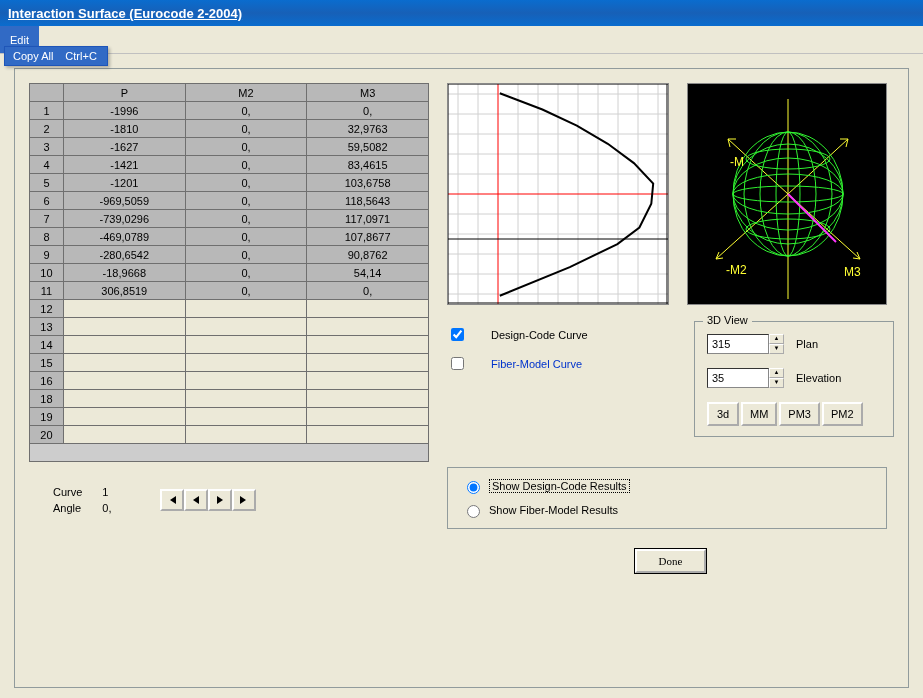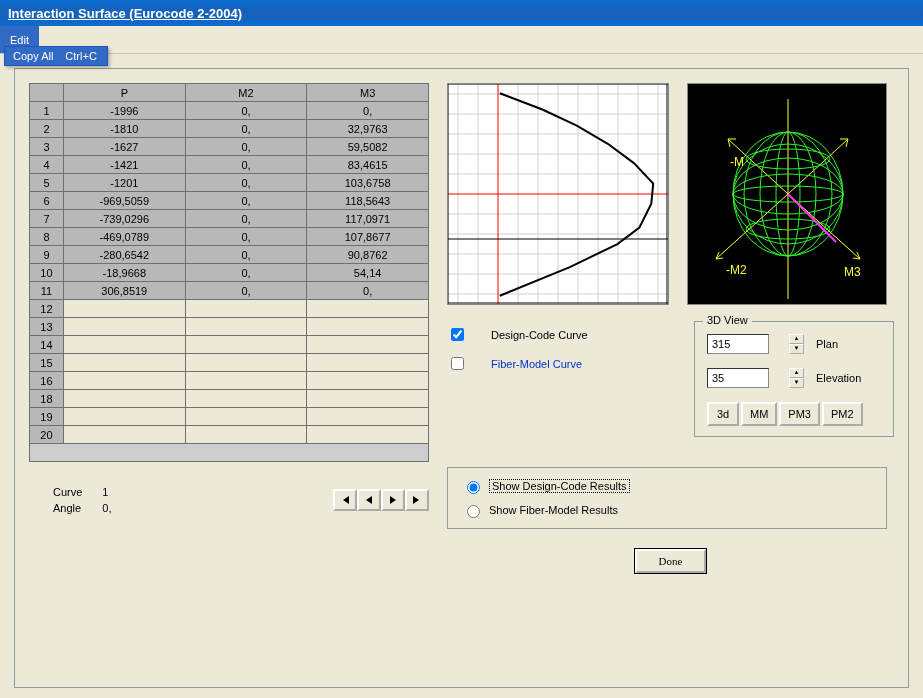--- a/index.html
+++ b/index.html
@@ -110,21 +110,20 @@
     background: #cdcdcd;
     border: 1px solid #6f6f6f;
     border-top: 0;
   }
   .curve-info {
     display: flex;
     align-items: center;
     gap: 48px;
     margin-top: 24px;
     margin-left: 24px;
-    justify-content: space-between;
   }
   .curve-labels {
     display: grid;
     grid-template-columns: auto auto;
     column-gap: 20px;
     row-gap: 4px;
   }
   .nav-btns {
     display: flex;
   }
@@ -193,21 +192,20 @@
     padding: 0 4px;
   }
   .spinner-row {
     display: flex;
     align-items: center;
     gap: 12px;
     margin-bottom: 14px;
   }
   .spinner {
     display: flex;
-    gap: 20px;
   }
   .spinner input {
     width: 62px;
     height: 20px;
     border: 1px inset #888;
     padding: 1px 4px;
     font-family: inherit;
     font-size: 11px;
   }
   .spin-btns {

